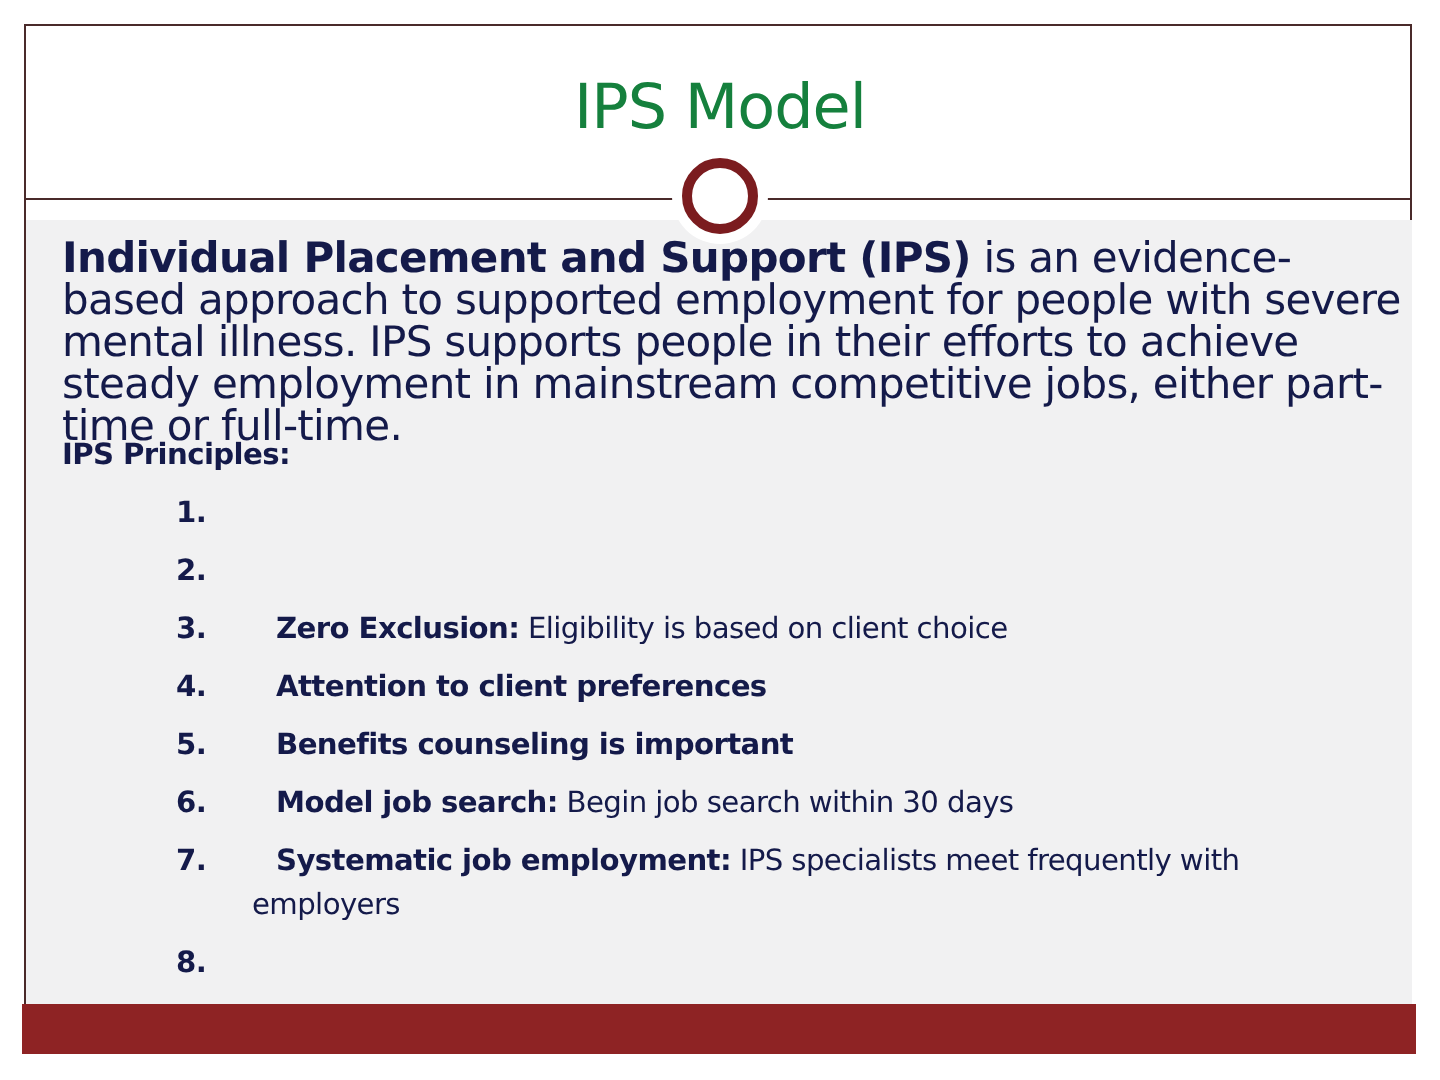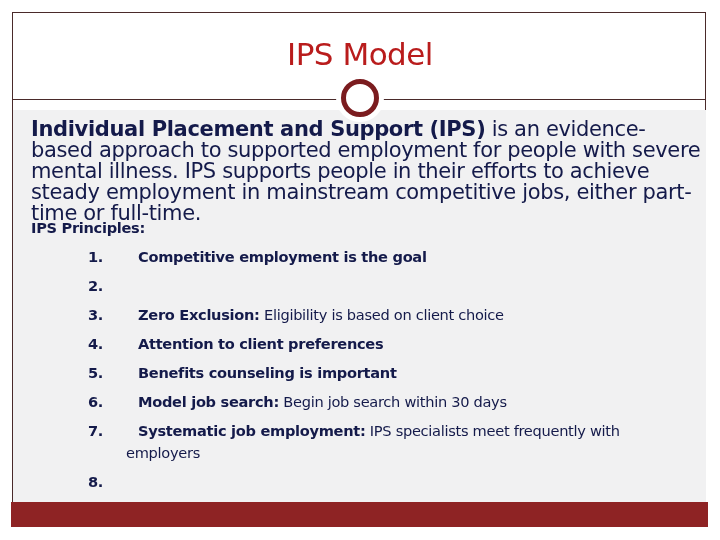--- a/index.html
+++ b/index.html
@@ -26,21 +26,21 @@
       box-sizing: border-box;
     }
     .title {
       position: absolute;
       left: 0;
       width: 720px;
       top: 36px;
       text-align: center;
       font-family: "DejaVu Sans", "Liberation Sans", sans-serif;
       font-size: 31px;
-      color: #b91c1c;
+      color: #15803d;
       letter-spacing: -0.5px;
       font-weight: normal;
     }
     .rule {
       position: absolute;
       left: 13px;
       width: 693px;
       top: 99px;
       height: 1px;
       background: #4a2a2a;
@@ -141,21 +141,21 @@
 <div class="ring-halo"></div>
 <div class="ring"></div>
 
 <div class="intro"><b>Individual Placement and Support (IPS)</b><span> is an evidence-based approach to supported employment for people with severe mental illness. IPS supports people in their efforts to achieve steady employment in mainstream competitive jobs, either part-time or full-time.</span></div>
 
 <div class="principles-heading">IPS Principles:</div>
 
 <ul class="principles-list">
   <li class="principle all-bold">
     <span class="num">1.</span>
-    <span class="lead"></span><span class="rest">Competitive employment is the goal</span>
+    <span class="lead"></span>
   </li>
   <li class="principle all-bold">
     <span class="num">2.</span>
     <span class="lead"></span>
   </li>
   <li class="principle">
     <span class="num">3.</span>
     <span class="lead">Zero Exclusion:</span><span class="rest"> Eligibility is based on client choice</span>
   </li>
   <li class="principle all-bold">

